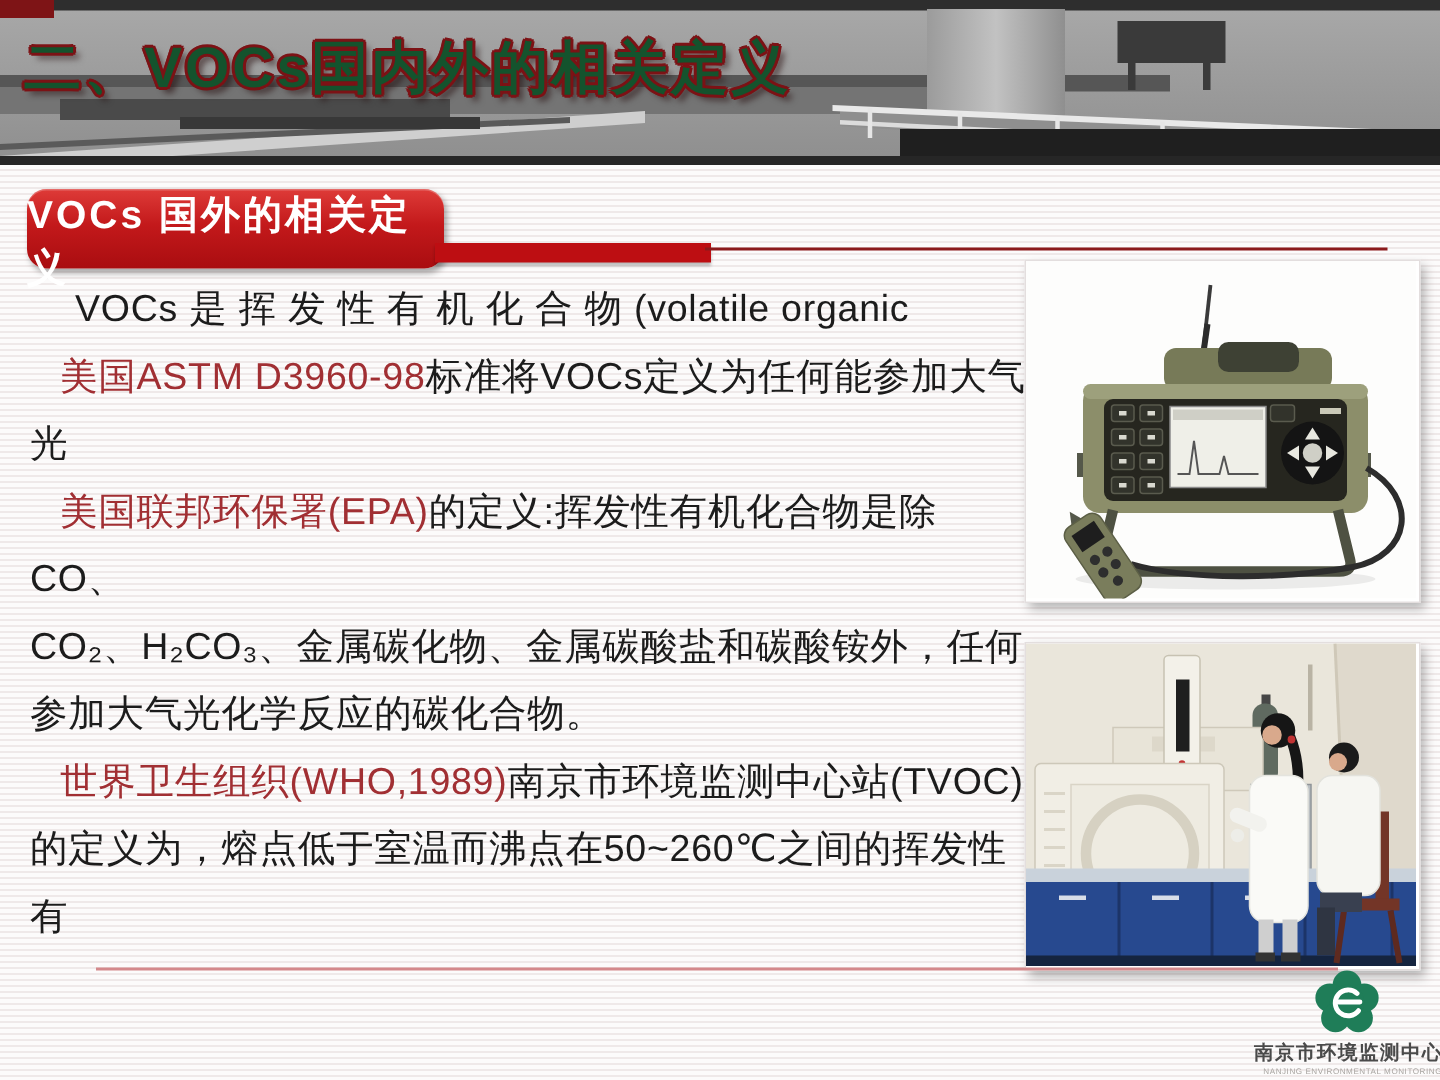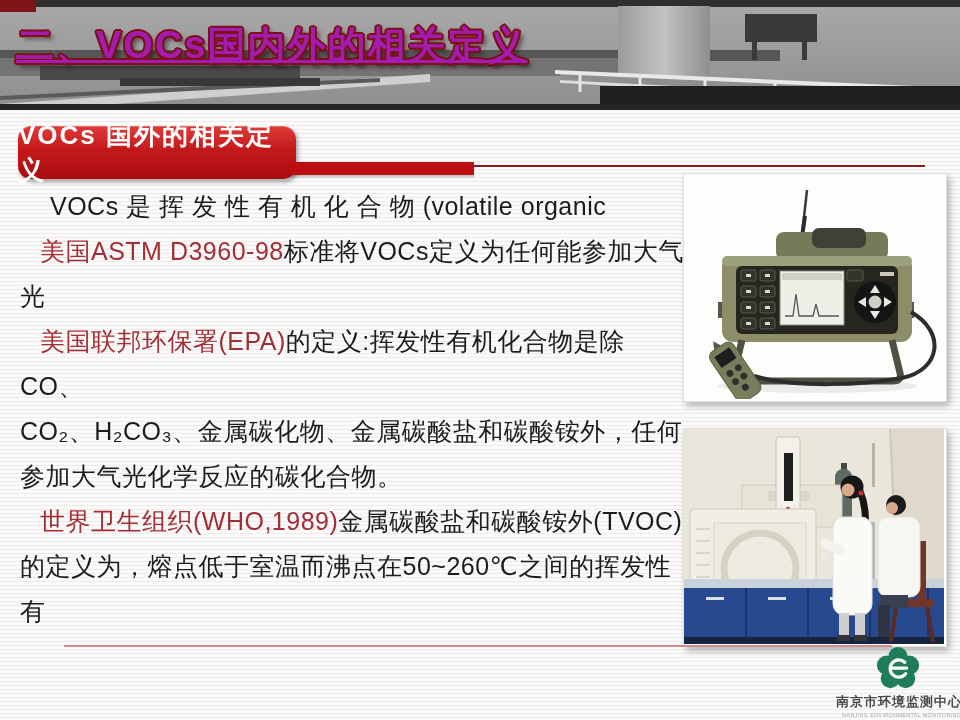--- a/index.html
+++ b/index.html
@@ -5,41 +5,40 @@
   html,body{margin:0;padding:0;}
   body{width:960px;height:720px;overflow:hidden;font-family:"Liberation Sans","DejaVu Sans",sans-serif;}
   .slide{position:relative;width:960px;height:720px;background:#fff;}
 
   
   .header{position:absolute;left:0;top:0;width:960px;height:110px;overflow:hidden;}
   .header svg{position:absolute;left:0;top:0;}
   .slide-title{
     position:absolute;left:16px;top:20px;
     font-size:38px;font-weight:bold;letter-spacing:2px;
-    color:#a21caf;
+    color:#14532d;
     text-shadow:
       2px 0 0 #7c1215,-2px 0 0 #7c1215,0 2px 0 #7c1215,0 -2px 0 #7c1215,
       1.5px 1.5px 0 #7c1215,-1.5px 1.5px 0 #7c1215,1.5px -1.5px 0 #7c1215,-1.5px -1.5px 0 #7c1215,
       4px 4px 4px rgba(30,0,0,.55);
     white-space:nowrap;
-    text-decoration:underline;
   }
 
   
   .content{
     position:absolute;left:0;top:110px;width:960px;height:610px;
     background:repeating-linear-gradient(180deg,#fcfbfb 0px,#fcfbfb 3px,#efe9e9 3px,#efe9e9 4px);
   }
   .banner{
     position:absolute;left:18px;top:16px;width:278px;height:53px;
     border-radius:13px;
     background:linear-gradient(180deg,#DE3B38 0%,#C3191B 45%,#A90D10 100%);
     box-shadow:inset 0 1px 0 rgba(255,255,255,.25),2px 3px 4px rgba(0,0,0,.35);
     color:#fff;font-size:26px;font-weight:bold;letter-spacing:2px;
-    display:flex;align-items:center;justify-content:center;
+    display:flex;justify-content:center;
   }
   .rule-thick{position:absolute;left:290px;top:52px;width:184px;height:13px;background:#BD0E12;box-shadow:0 2px 2px rgba(0,0,0,.25);}
   .rule-thin{position:absolute;left:470px;top:55px;width:455px;height:2px;background:#8B1A1C;}
 
   .text-col{position:absolute;left:20px;top:74px;width:668px;}
   .para{margin:0;font-size:25px;line-height:45px;color:#1c1c1c;letter-spacing:.5px;}
   .em-red{color:#A12F33;font-weight:normal;}
 
   
   .photo-card{
@@ -116,21 +115,21 @@
     <div class="banner">
       <span>VOCs 国外的相关定义</span>
     </div>
     <div class="rule-thick"></div>
     <div class="rule-thin"></div>
 
     <div class="text-col" id="paragraphs">
         <p class="para" style="text-indent: 30px;"><span>VOCs 是 挥 发 性 有 机 化 合 物 (volatile  organic</span><br></p>
         <p class="para" style="text-indent: 20px;"><span class="em-red">美国ASTM D3960-98</span><span>标准将VOCs定义为任何能参加大气光</span><br></p>
         <p class="para" style="text-indent: 20px;"><span class="em-red">美国联邦环保署(EPA)</span><span>的定义:挥发性有机化合物是除CO、</span><br><span>CO₂、H₂CO₃、金属碳化物、金属碳酸盐和碳酸铵外，任何</span><br><span>参加大气光化学反应的碳化合物。</span></p>
-        <p class="para" style="text-indent: 20px;"><span class="em-red">世界卫生组织(WHO,1989)</span><span>金属碳酸盐和碳酸铵外(TVOC)</span><br><span>的定义为，熔点低于室温而沸点在50~260℃之间的挥发性有</span><br></p>
+        <p class="para" style="text-indent: 20px;"><span class="em-red">世界卫生组织(WHO,1989)</span><span>南京市环境监测中心站(TVOC)</span><br><span>的定义为，熔点低于室温而沸点在50~260℃之间的挥发性有</span><br></p>
       </div>
 
     <div class="photo-card card-analyzer">
       <svg width="260" height="225" viewBox="0 0 260 225">
         <rect x="0" y="0" width="260" height="225" fill="#fdfdfc"></rect>
         <ellipse cx="133" cy="212" rx="100" ry="7" fill="#000" opacity=".07"></ellipse>
 
         <line x1="117" y1="70" x2="123" y2="16" stroke="#3a3a3a" stroke-width="2.5"></line>
         <line x1="117" y1="70" x2="121" y2="42" stroke="#2c2c2c" stroke-width="4"></line>
 

